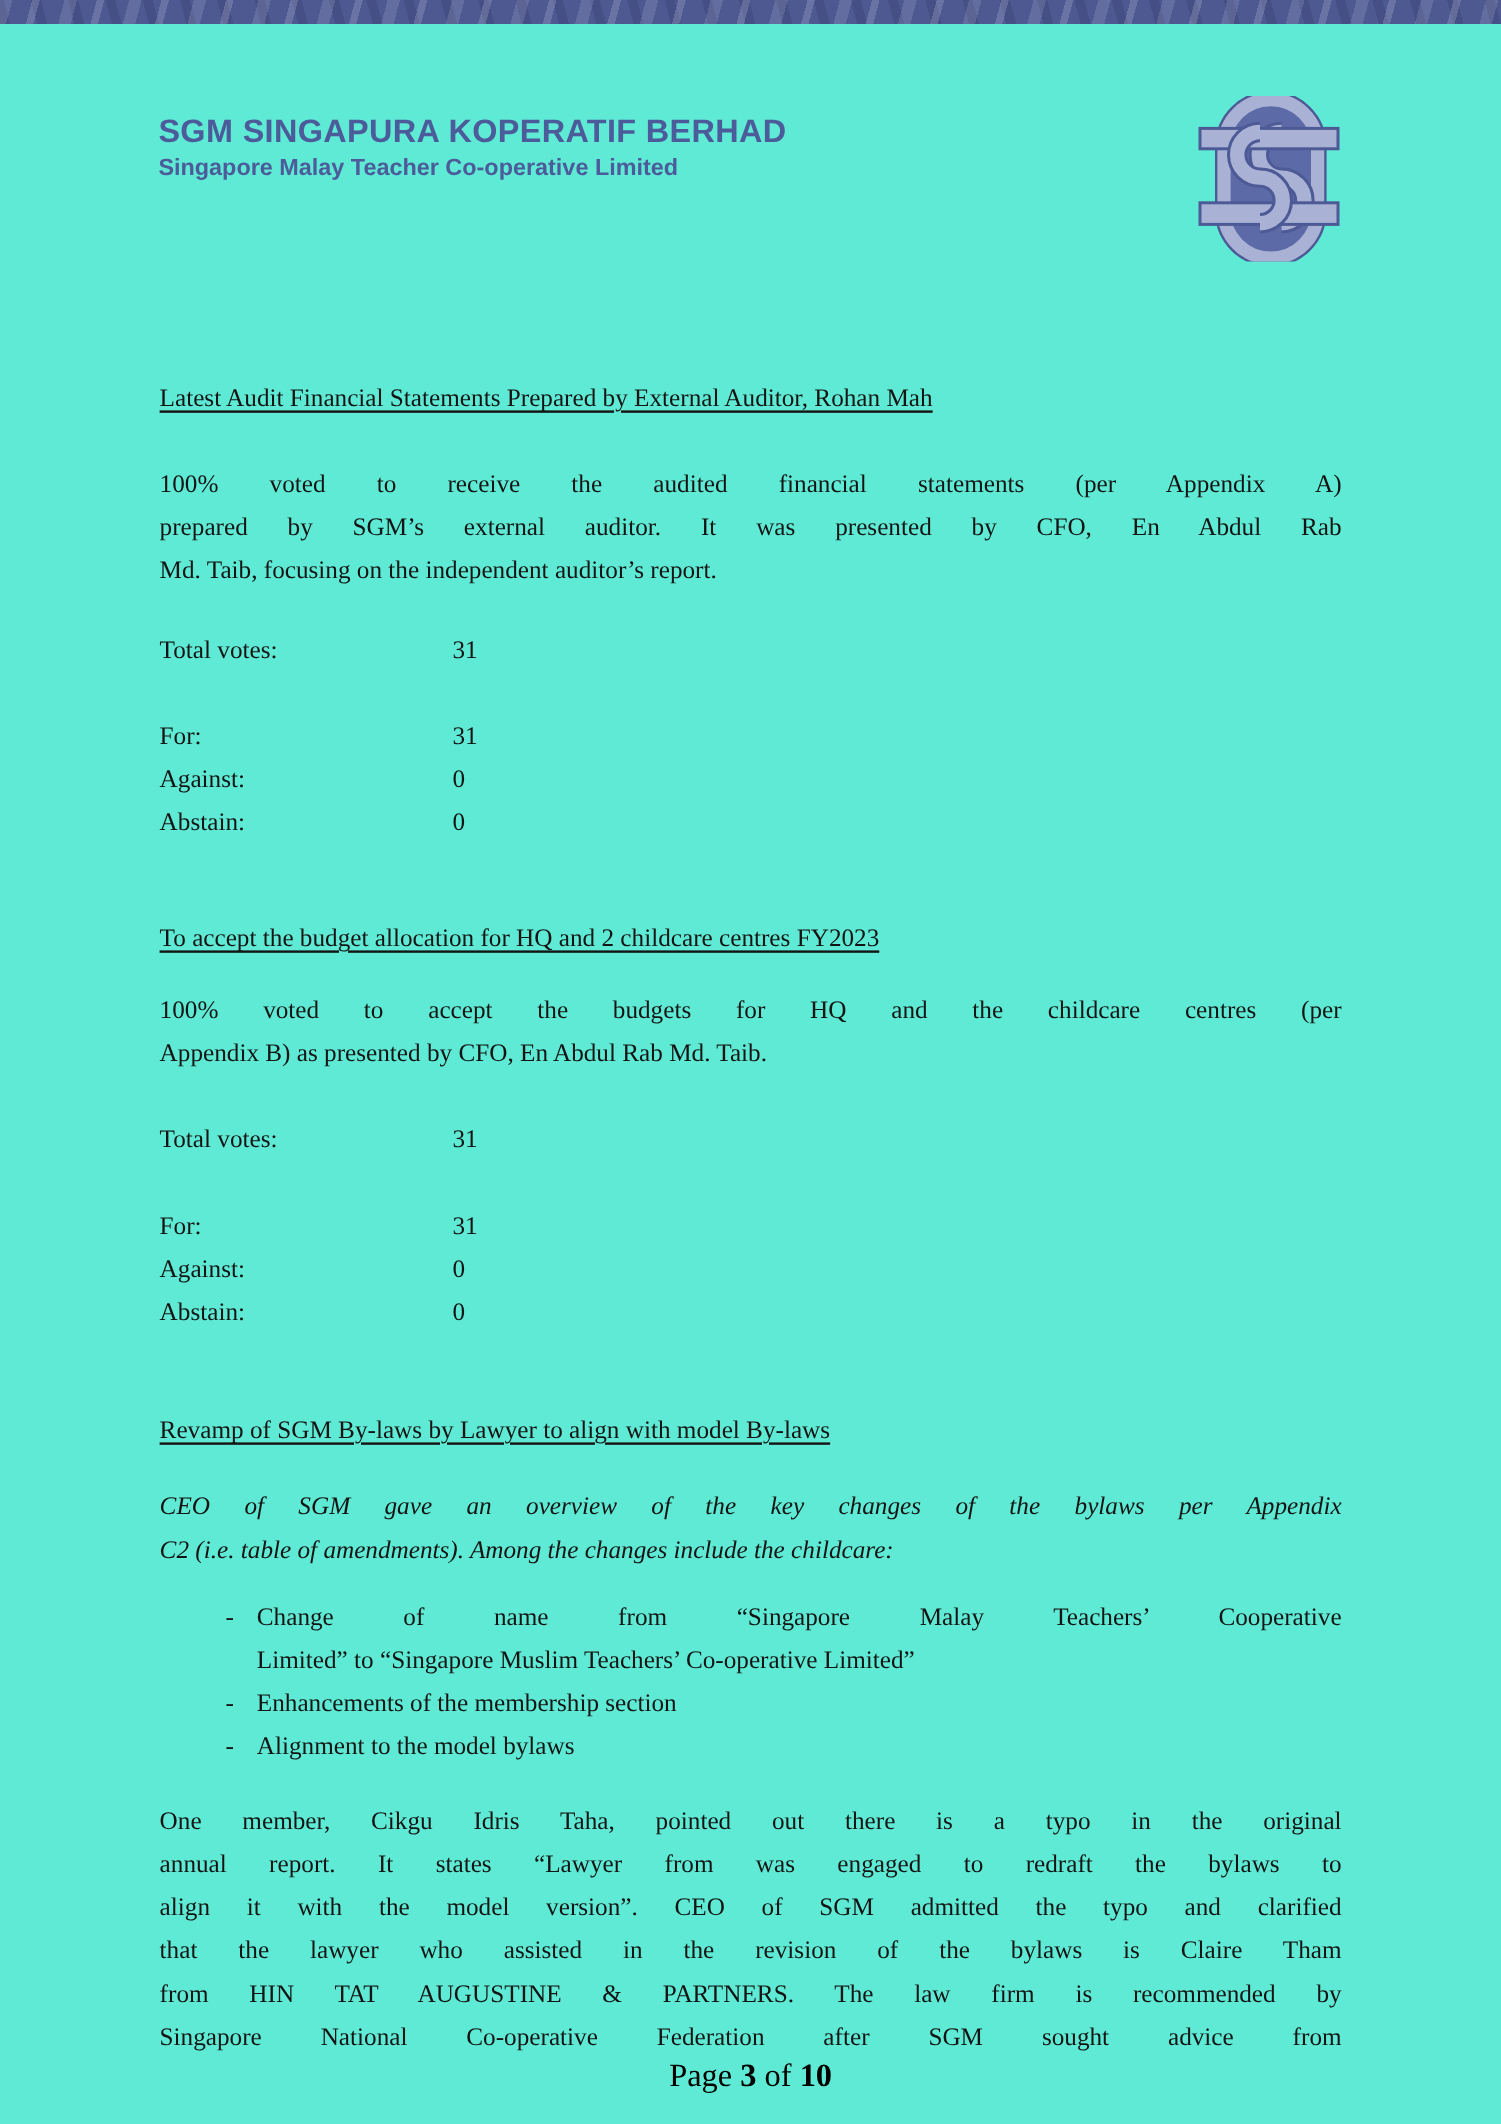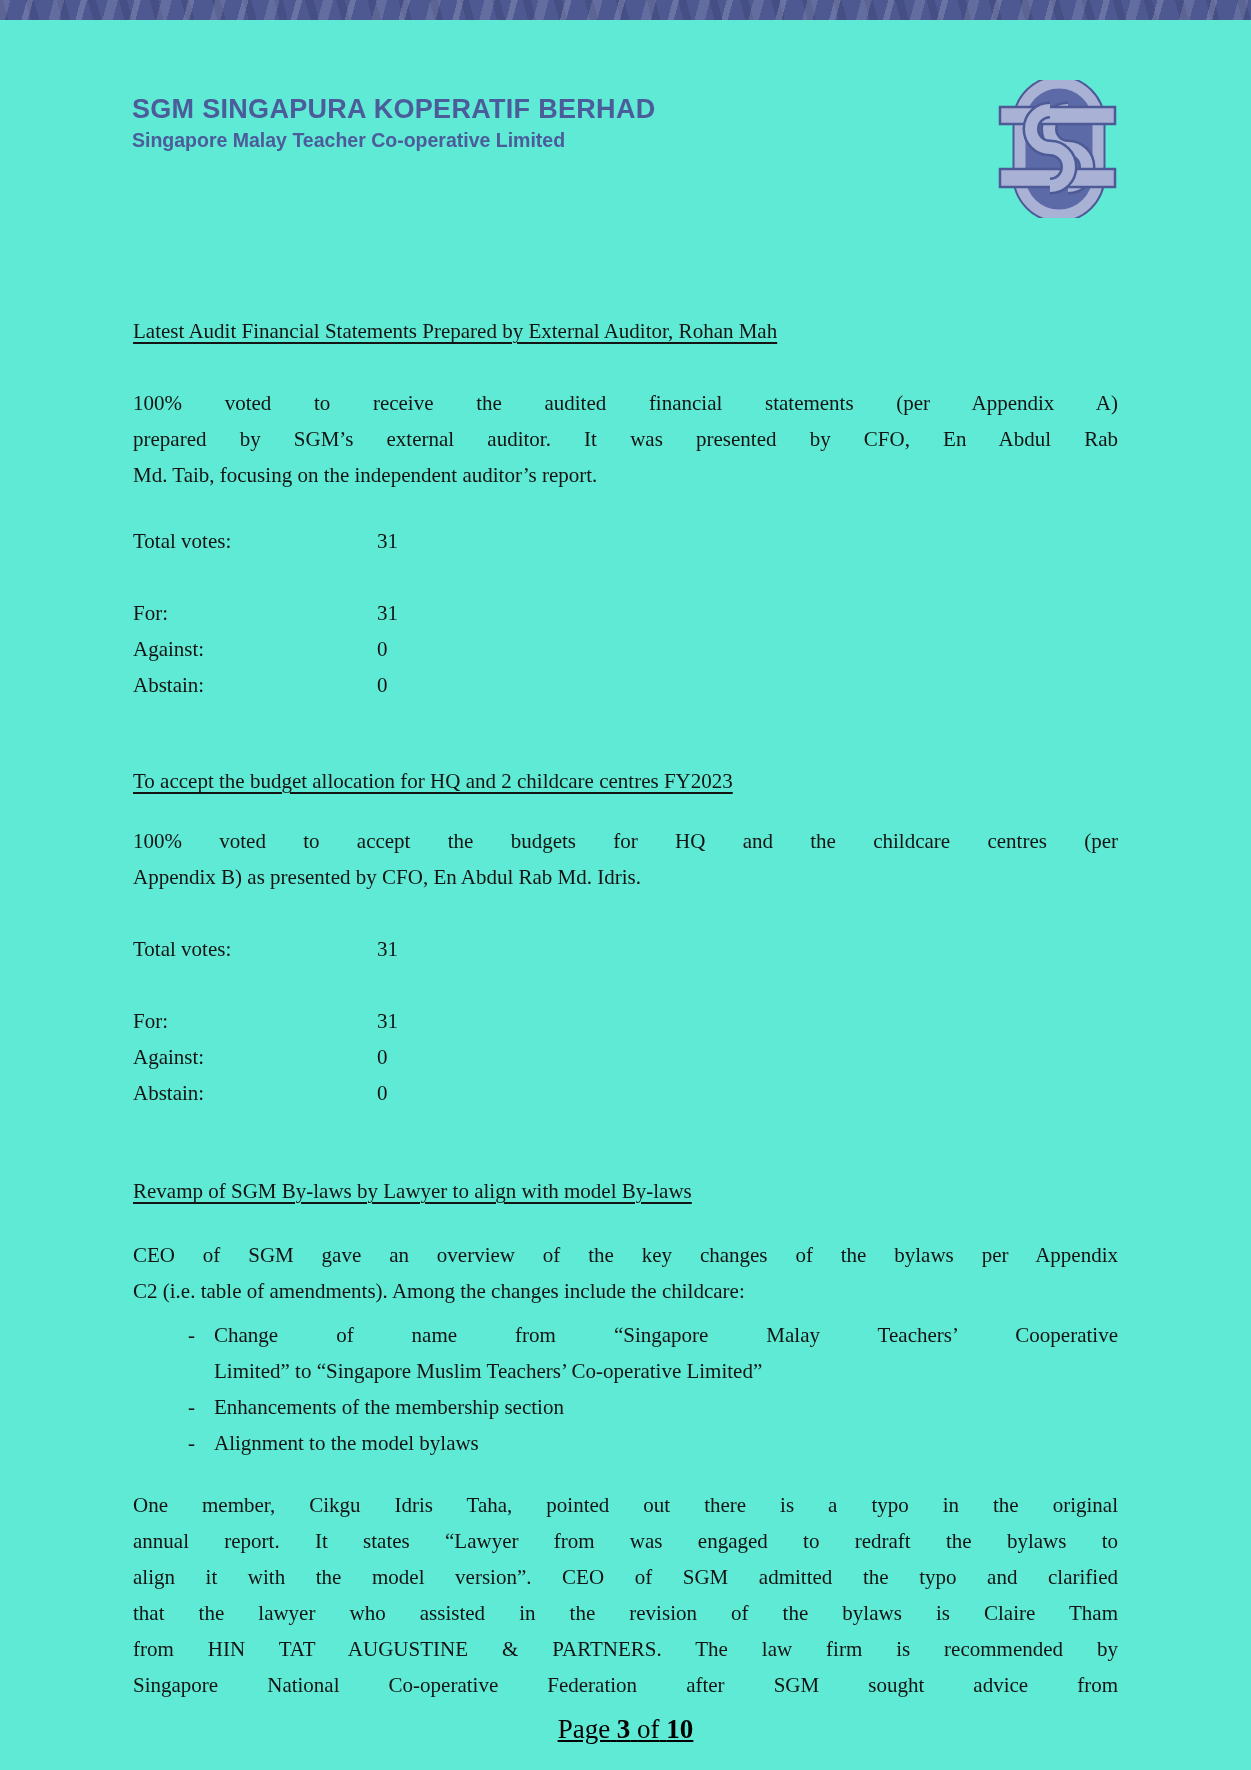--- a/index.html
+++ b/index.html
@@ -68,21 +68,21 @@
     line-height: 36px;
   }
   .heading {
     text-decoration: underline;
     text-decoration-thickness: 2px;
     text-underline-offset: 4px;
     white-space: nowrap;
   }
   .jline { text-align: justify; text-align-last: justify; }
 
-  .mb4  { margin-bottom: 8px; }
+  .mb4  { margin-bottom: 20px; font-style: italic; }
   .mb24 { margin-bottom: 24px; }
   .mb26 { margin-bottom: 26px; }
   .mb28 { margin-bottom: 28px; }
   .mb30 { margin-bottom: 30px; }
   .mb36 { margin-bottom: 36px; }
   .mb60 { margin-bottom: 60px; }
   .mb62 { margin-bottom: 62px; }
 
   .vrow { display: flex; justify-content: center; }
   .vlabel { width: 244px; flex: 0 0 244px; }
@@ -98,21 +98,20 @@
   .bullet-text { flex: 1; }
 
   .footer {
     position: absolute;
     left: 0; right: 0;
     top: 1712px;
     text-align: center;
     font-size: 27px;
     line-height: 34px;
     color: #000000;
-    text-decoration: underline;
   }
   .footer b { font-weight: bold; }
 </style>
 </head>
 <body>
 
 <div class="page">
 
   <div class="topband"></div>
 
@@ -161,21 +160,21 @@
       </div>
       <div class="vrow">
         <span class="vlabel">Abstain:</span>
         <span class="vvalue">0</span>
       </div>
     </div>
 
     <div class="heading mb24">To accept the budget allocation for HQ and 2 childcare centres FY2023</div>
     <div class="mb36">
       <div class="jline">100% voted to accept the budgets for HQ and the childcare centres (per</div>
-      <div>Appendix B) as presented by CFO, En Abdul Rab Md. Idris.</div>
+      <div>Appendix B) as presented by CFO, En Abdul Rab Md. Taib.</div>
     </div>
     <div class="vrow mb36">
       <span class="vlabel">Total votes:</span>
       <span class="vvalue">31</span>
     </div>
     <div class="mb62">
       <div class="vrow">
         <span class="vlabel">For:</span>
         <span class="vvalue">31</span>
       </div>

